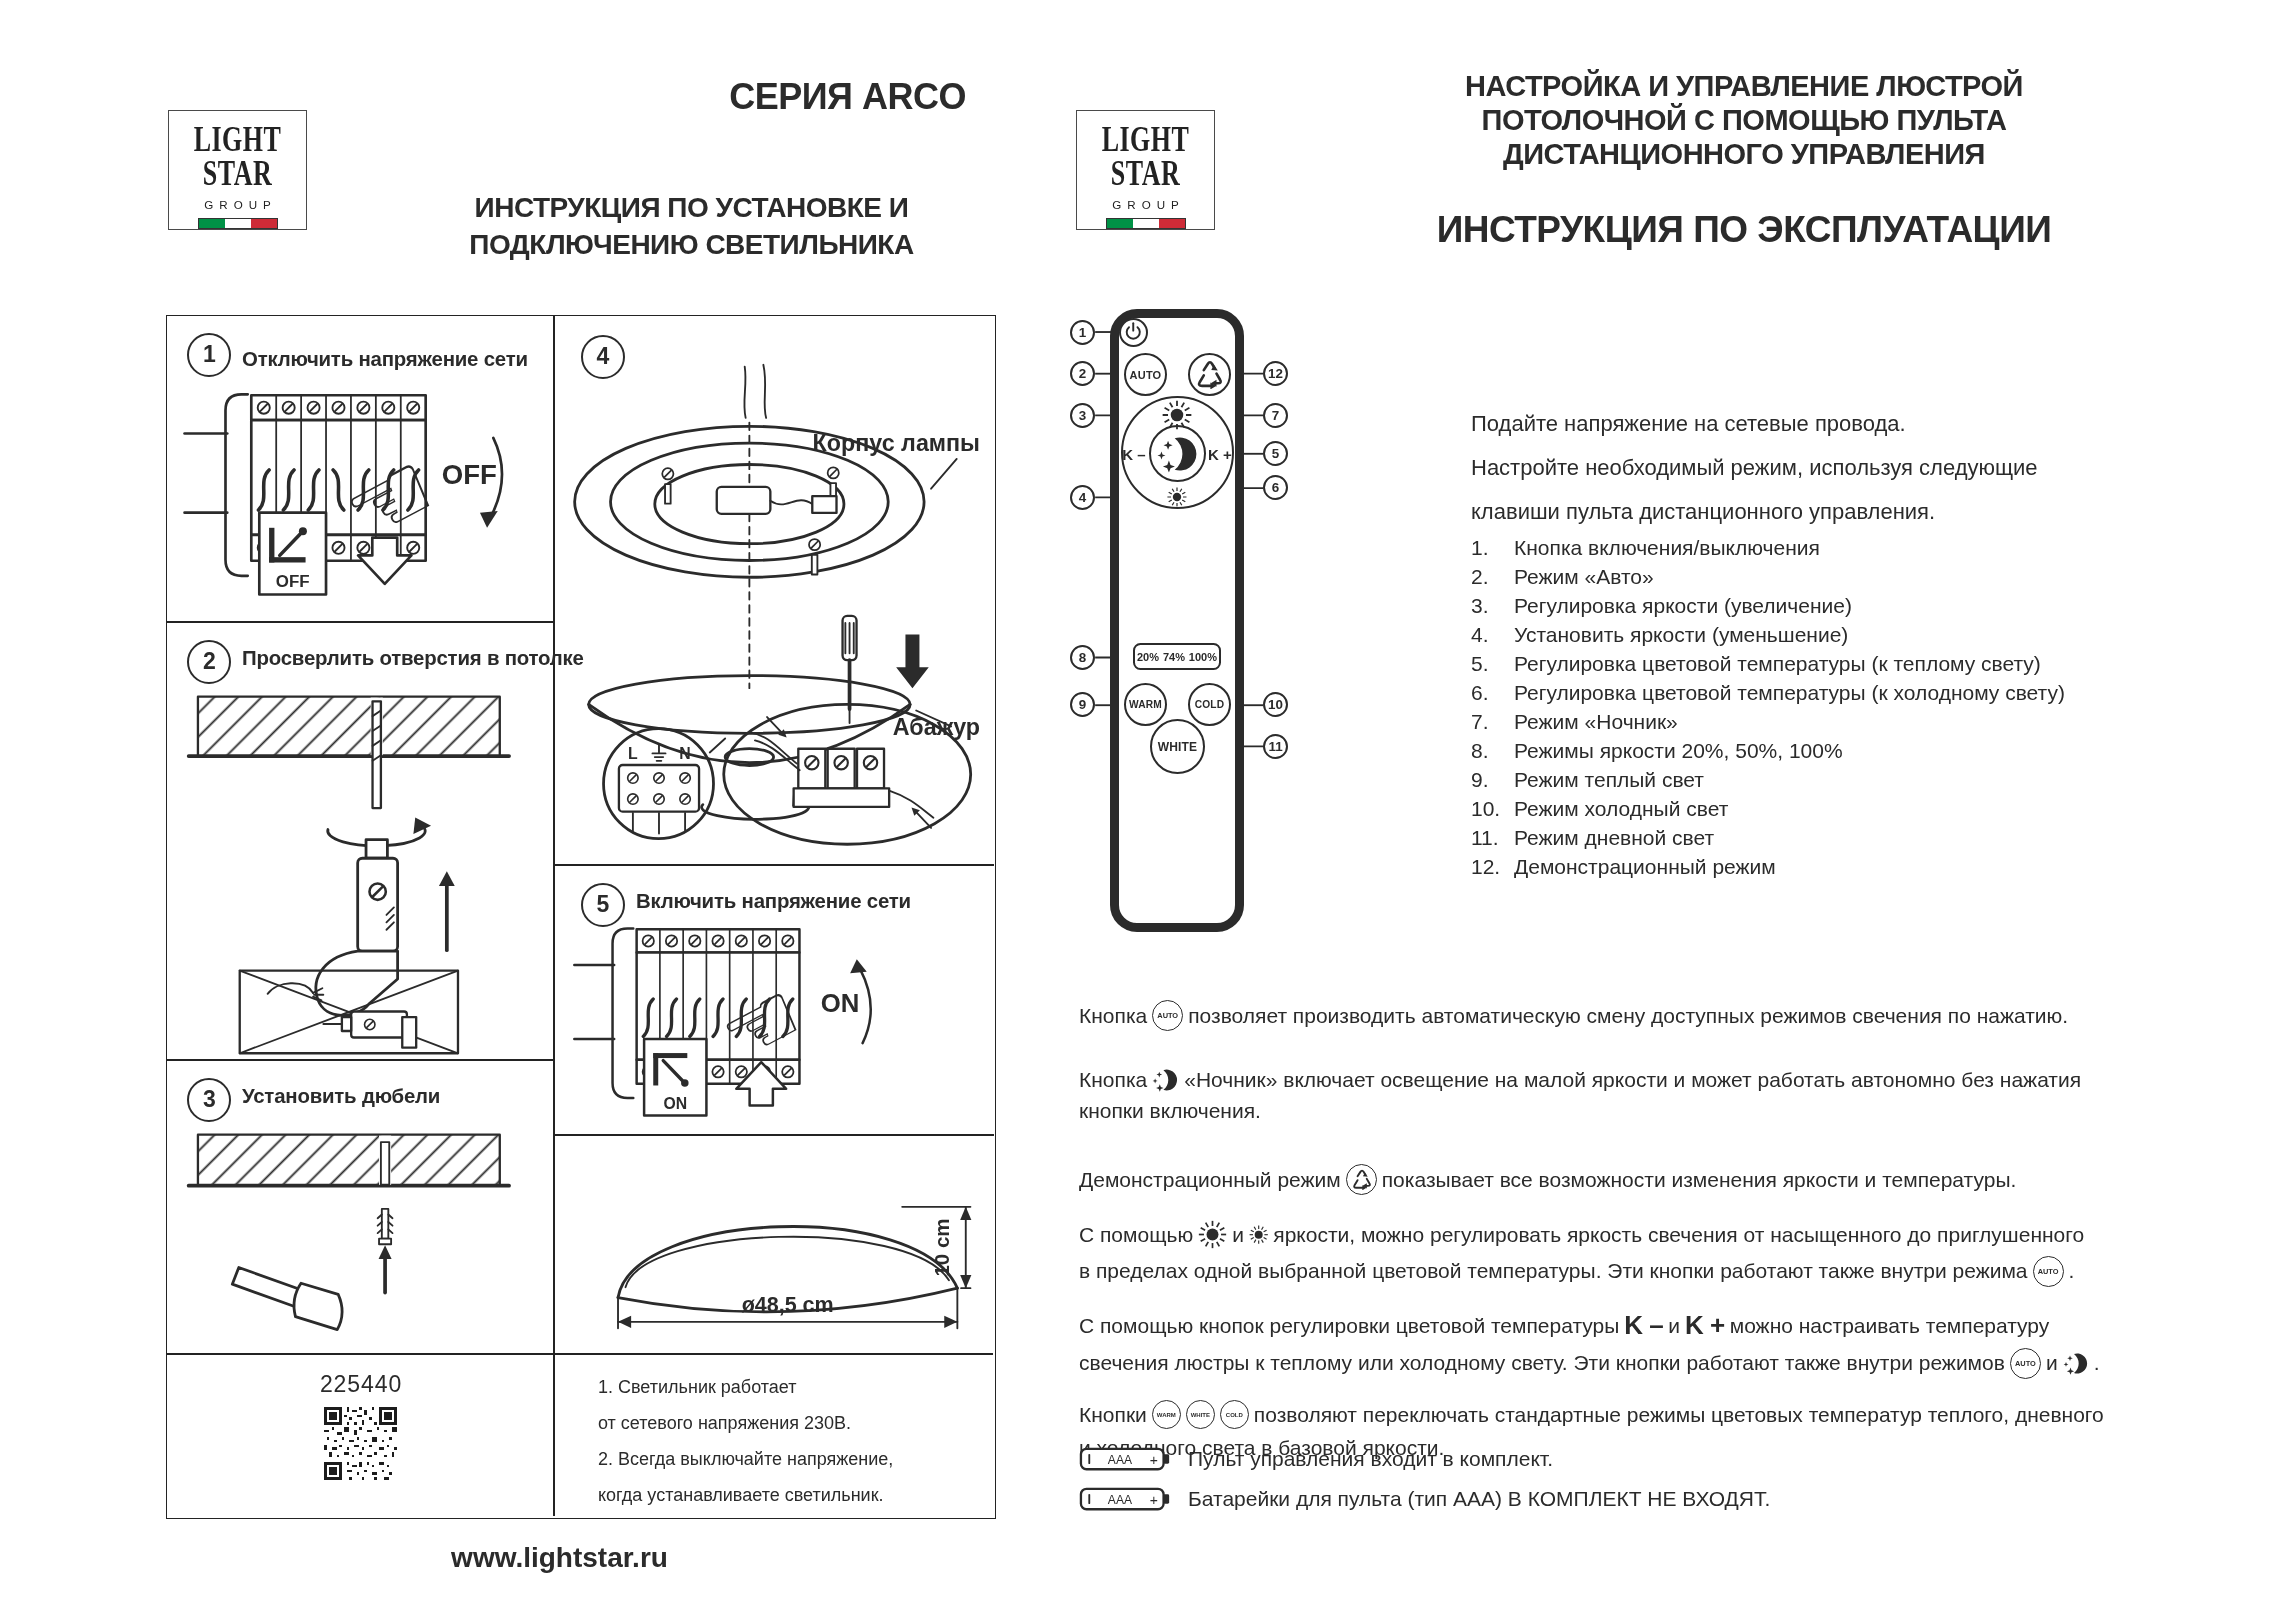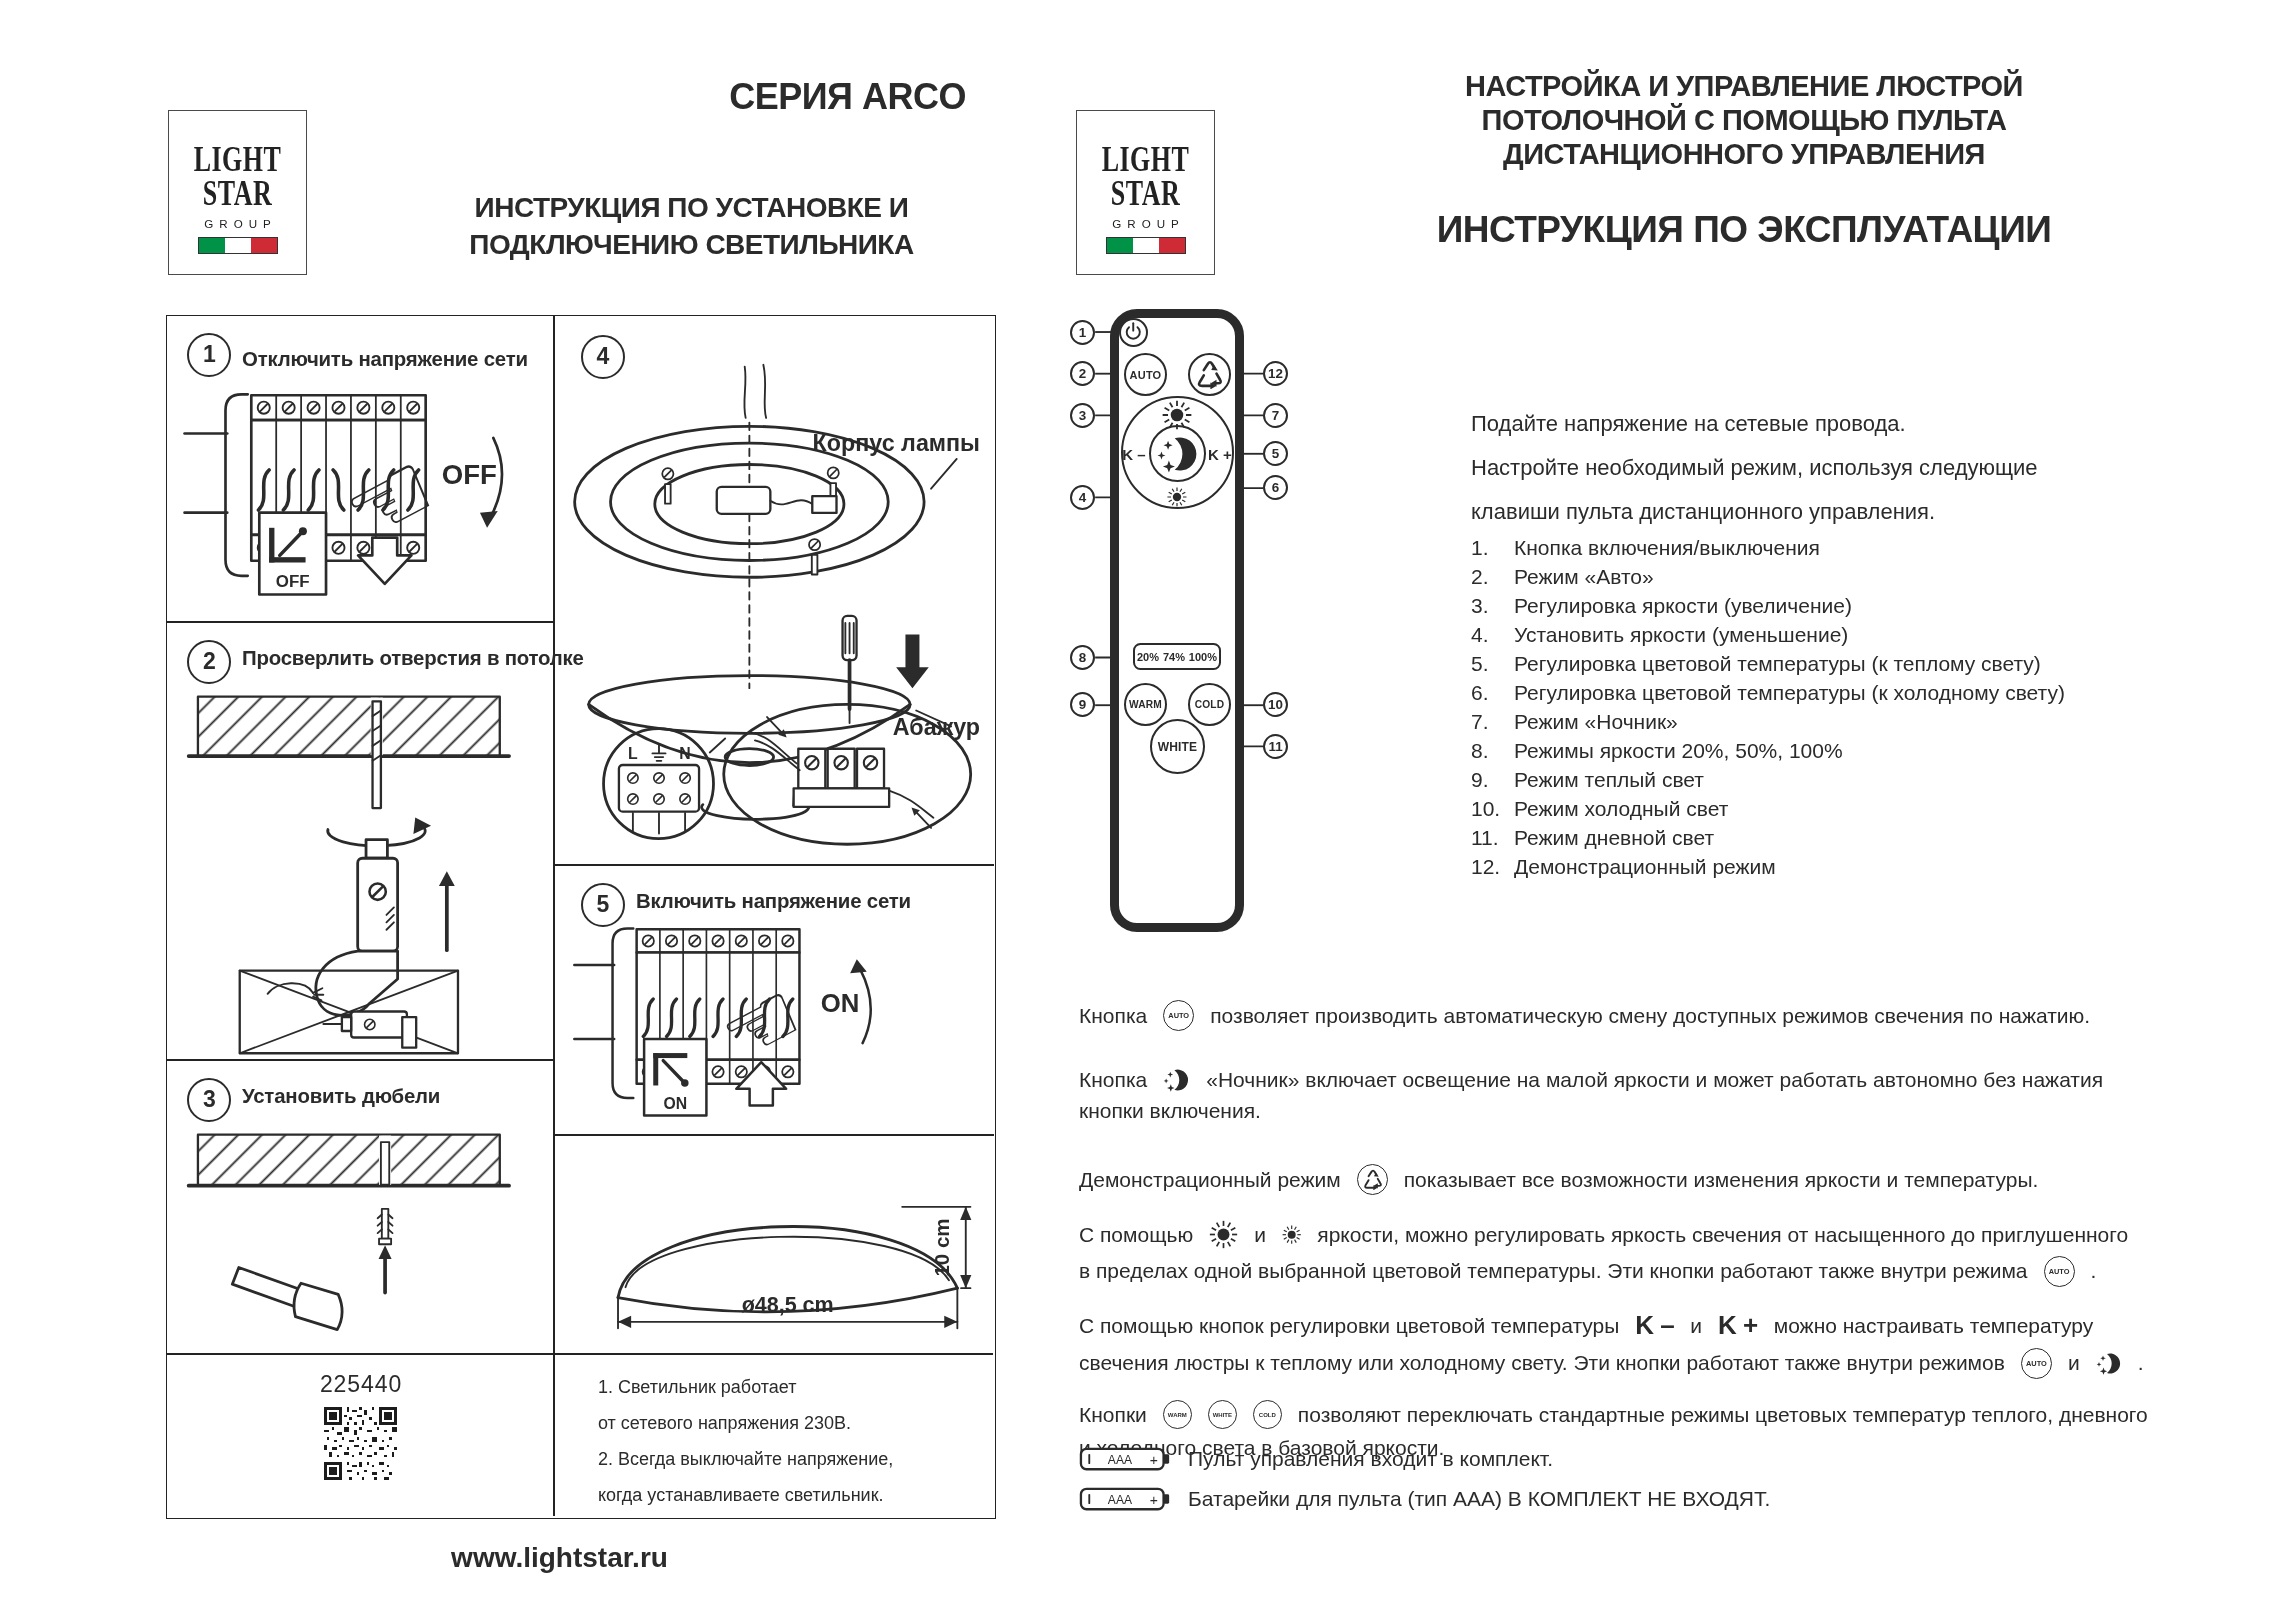--- a/index.html
+++ b/index.html
@@ -1,20 +1,20 @@
 <!DOCTYPE html>
 <html style="font-size:7.4px"><head>
 <meta charset="utf-8">
 <style>
   html,body{margin:0;padding:0;background:#e8e8e8}
   .sheet{position:relative;width:2295px;height:1623px;background:#ffffff;overflow:hidden;
          font-family:"Liberation Sans",sans-serif;color:#2b2b2b}
   .abs{position:absolute}
   
-  .logo{width:139px;height:165px;border:1.4px solid #4a4a4a;box-sizing:border-box;background:#fff;
+  .logo{width:139px;height:120px;border:1.4px solid #4a4a4a;box-sizing:border-box;background:#fff;
         display:flex;flex-direction:column;align-items:center;justify-content:center;padding-top:12px}
   .logo-word{font-family:"Liberation Serif",serif;font-weight:bold;font-size:26px;line-height:34px;
              letter-spacing:0.5px;transform:scaleY(1.35);color:#222}
   .logo-group{font-size:11.6px;letter-spacing:6px;margin-top:6.5px;padding-left:6px;color:#222}
   .logo-flag{width:78px;height:15px;border:0.9px solid #333;display:flex;margin-top:7.4px}
   .fg{flex:1;background:#009246}.fw{flex:1;background:#fff}.fr{flex:1;background:#ce2b37}
   
   .ltitle{font-weight:bold;font-size:36px;line-height:47px;text-align:right;letter-spacing:-0.5px}
   .lsub{font-weight:bold;font-size:28px;line-height:37px;text-align:center;letter-spacing:-0.5px}
   .rtitle{font-weight:bold;font-size:29px;line-height:34px;text-align:center;letter-spacing:-0.5px}
@@ -39,21 +39,21 @@
   .ring{position:absolute;border:2.3px solid #2b2b2b;border-radius:50%;background:#fff;box-sizing:border-box}
   .corigin{transform:translate(-50%,-50%)}
   .klabel{position:absolute;font-size:15px;font-weight:bold;white-space:nowrap}
   .pctbox{position:absolute;left:69px;top:342px;width:88px;height:27px;border:2.3px solid #2b2b2b;border-radius:7.4px;
           box-sizing:border-box;display:flex;align-items:center;justify-content:space-around;font-size:11px;font-weight:bold}
   
   .intro{font-size:22px;line-height:44px;white-space:nowrap}
   .li{display:flex;height:29px;font-size:21px;align-items:baseline;white-space:nowrap}
   .ln{width:43px;flex:none}
   .para{position:absolute;font-size:21px;white-space:nowrap}
-  .row{display:flex;align-items:center;gap:16px;white-space:nowrap}
+  .row{display:flex;align-items:center;gap:5px;white-space:nowrap}
   .row2{margin-top:6.5px}
   .chip{border:1.9px solid #2b2b2b;border-radius:50%;display:inline-flex;align-items:center;justify-content:center;
         flex:none;background:#fff;box-sizing:border-box}
   .auto-chip{width:31px;height:31px;font-size:7.4px;font-weight:bold}
   .wwc{width:29px;height:29px;font-size:6px;font-weight:bold}
   .rec-chip{width:31px;height:31px}
   .kbig{font-size:26px;font-weight:bold;letter-spacing:-0.5px}
   .batline{position:absolute;display:flex;align-items:center;gap:16px;font-size:21px;font-weight:500;white-space:nowrap}
   
   svg.art{stroke:#2b2b2b;stroke-width:6;fill:none;stroke-linecap:round;stroke-linejoin:round}

